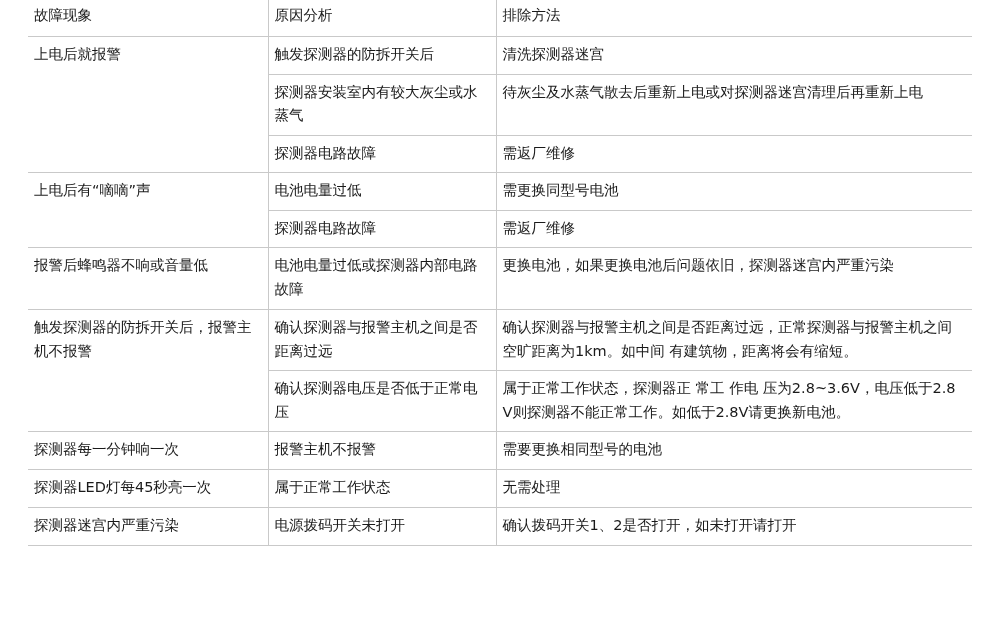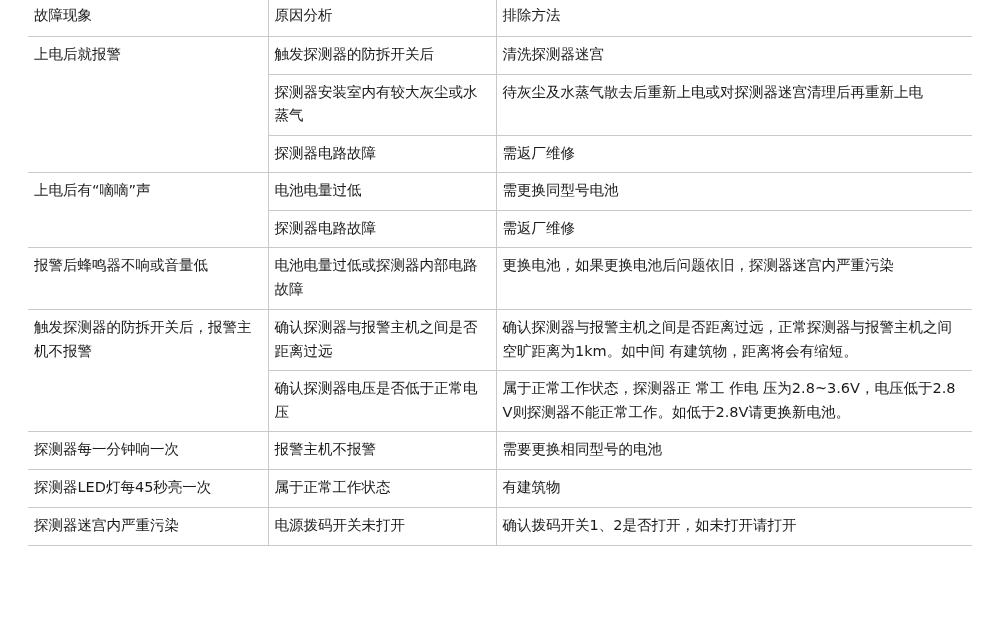--- a/index.html
+++ b/index.html
@@ -170,21 +170,21 @@
           </td>
       </tr>
       <tr class="row-tall">
         <td class="sep">
             <span class="cell-text">探测器LED灯每45秒亮一次</span>
           </td>
         <td class="sep">
             <span class="cell-text">属于正常工作状态</span>
           </td>
         <td>
-            <span class="cell-text">有建筑物</span>
+            <span class="cell-text">无需处理</span>
           </td>
       </tr>
       <tr>
         <td class="sep">
             <span class="cell-text">探测器迷宫内严重污染</span>
           </td>
         <td class="sep">
             <span class="cell-text">电源拨码开关未打开</span>
           </td>
         <td>

